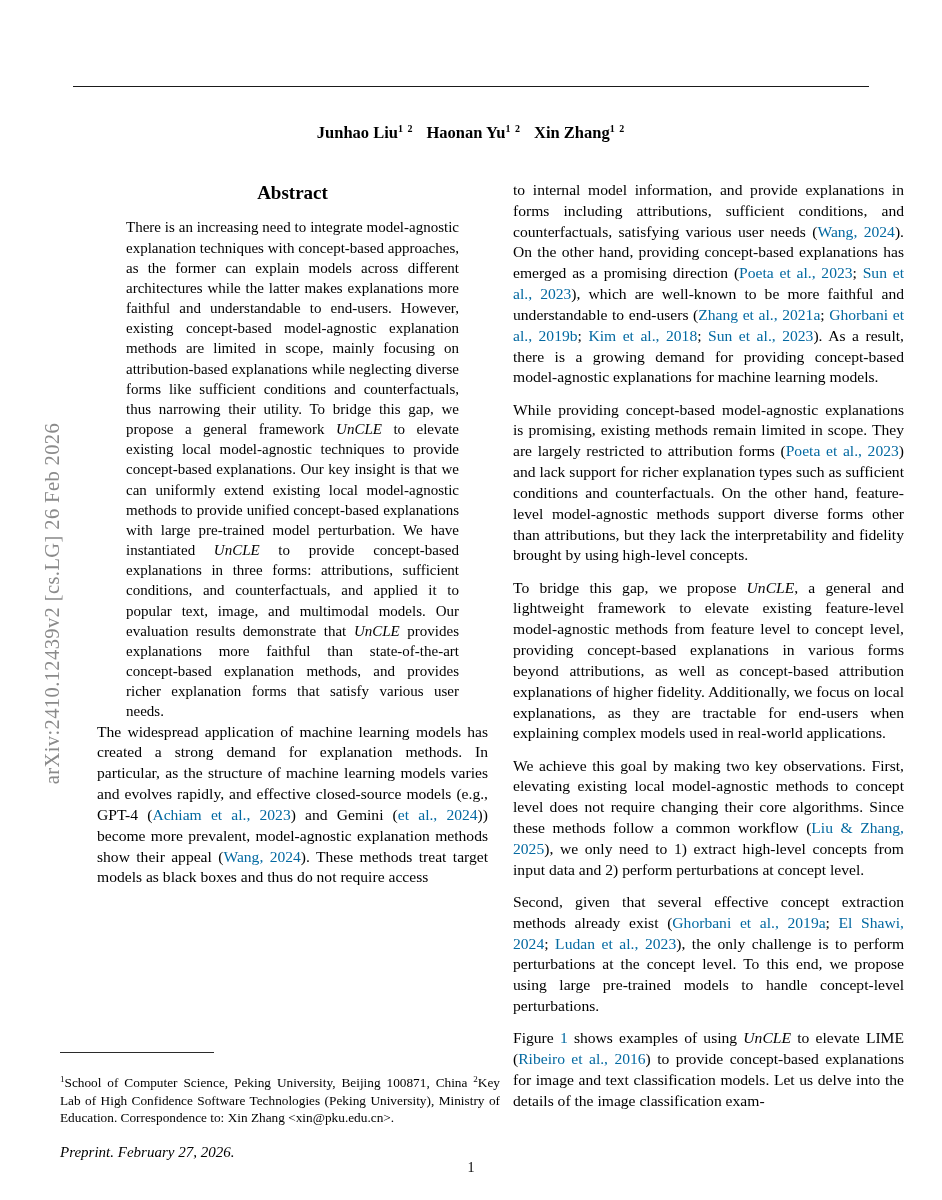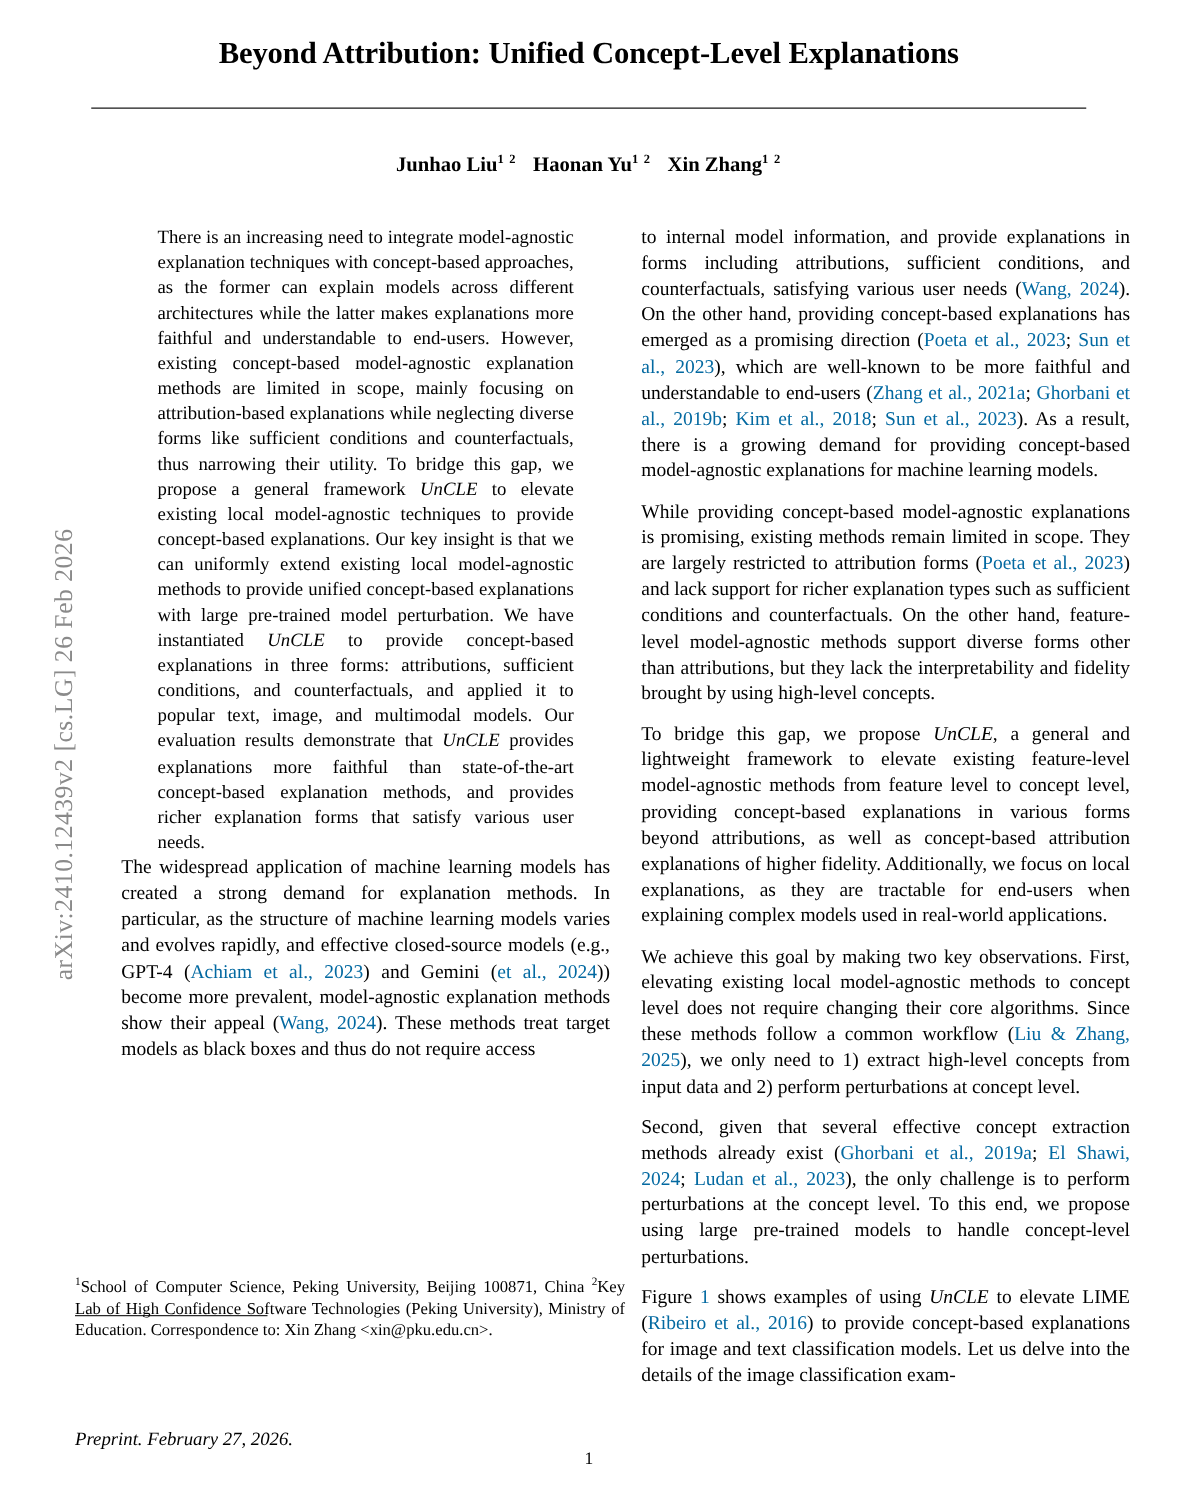--- a/index.html
+++ b/index.html
@@ -110,21 +110,21 @@
   .fnrule {
     position: absolute;
     left: 60px;
     top: 1052px;
     width: 154px;
     border-top: 1.1px solid #2b2b2b;
   }
   .footnote {
     position: absolute;
     left: 60px;
-    top: 1020px;
+    top: 1074px;
     width: 440px;
     font-size: 13.3px;
     line-height: 1.3;
     text-align: justify;
   }
   .footnote .sup {
     font-size: 9px;
     vertical-align: super;
   }
   .preprint {
@@ -145,30 +145,30 @@
     font-size: 14px;
   }
 </style>
 </head>
 <body>
 
 <div class="page">
 
   <div class="arxiv-stamp">arXiv:2410.12439v2  [cs.LG]  26 Feb 2026</div>
 
-  <div class="title">Beyond Attribution: Unified Concept-Level Explanations</div>
 
   <div class="rule"></div>
 
   <div class="authors">
     <span><span>Junhao Liu</span><span class="sup">1 2</span></span><span class="author-sep"></span><span><span>Haonan Yu</span><span class="sup">1 2</span></span><span class="author-sep"></span><span><span>Xin Zhang</span><span class="sup">1 2</span></span>
   </div>
 
   <div class="col col-left">
 
+    <div class="abstract-head">Abstract</div>
 
     <div class="abstract-body">
       <span>There is an increasing need to integrate model-agnostic explanation techniques with concept-based approaches, as the former can explain models across different architectures while the latter makes explanations more faithful and understandable to end-users. However, existing concept-based model-agnostic explanation methods are limited in scope, mainly focusing on attribution-based explanations while neglecting diverse forms like sufficient conditions and counterfactuals, thus narrowing their utility. To bridge this gap, we propose a general framework </span><span class="ital">UnCLE</span><span> to elevate existing local model-agnostic techniques to provide concept-based explanations. Our key insight is that we can uniformly extend existing local model-agnostic methods to provide unified concept-based explanations with large pre-trained model perturbation. We have instantiated </span><span class="ital">UnCLE</span><span> to provide concept-based explanations in three forms: attributions, sufficient conditions, and counterfactuals, and applied it to popular text, image, and multimodal models. Our evaluation results demonstrate that </span><span class="ital">UnCLE</span><span> provides explanations more faithful than state-of-the-art concept-based explanation methods, and provides richer explanation forms that satisfy various user needs.</span>
     </div>
 
 
     <p class="para"><span>The widespread application of machine learning models has created a strong demand for explanation methods. In particular, as the structure of machine learning models varies and evolves rapidly, and effective closed-source models (e.g., GPT-4 (</span><span class="cite">Achiam et al., 2023</span><span>) and Gemini (</span><span class="cite">et al., 2024</span><span>)) become more prevalent, model-agnostic explanation methods show their appeal (</span><span class="cite">Wang, 2024</span><span>). These methods treat target models as black boxes and thus do not require access</span></p>
 
   </div>
 

